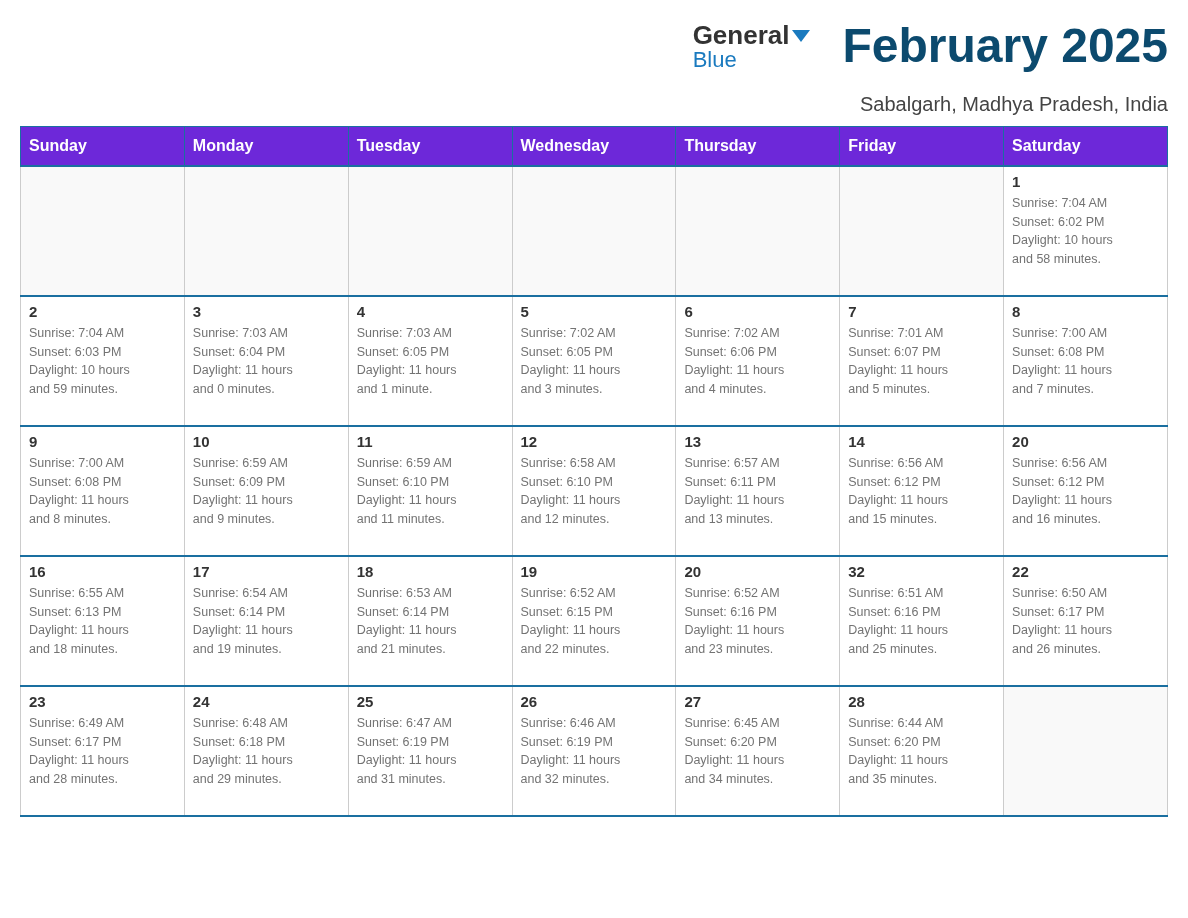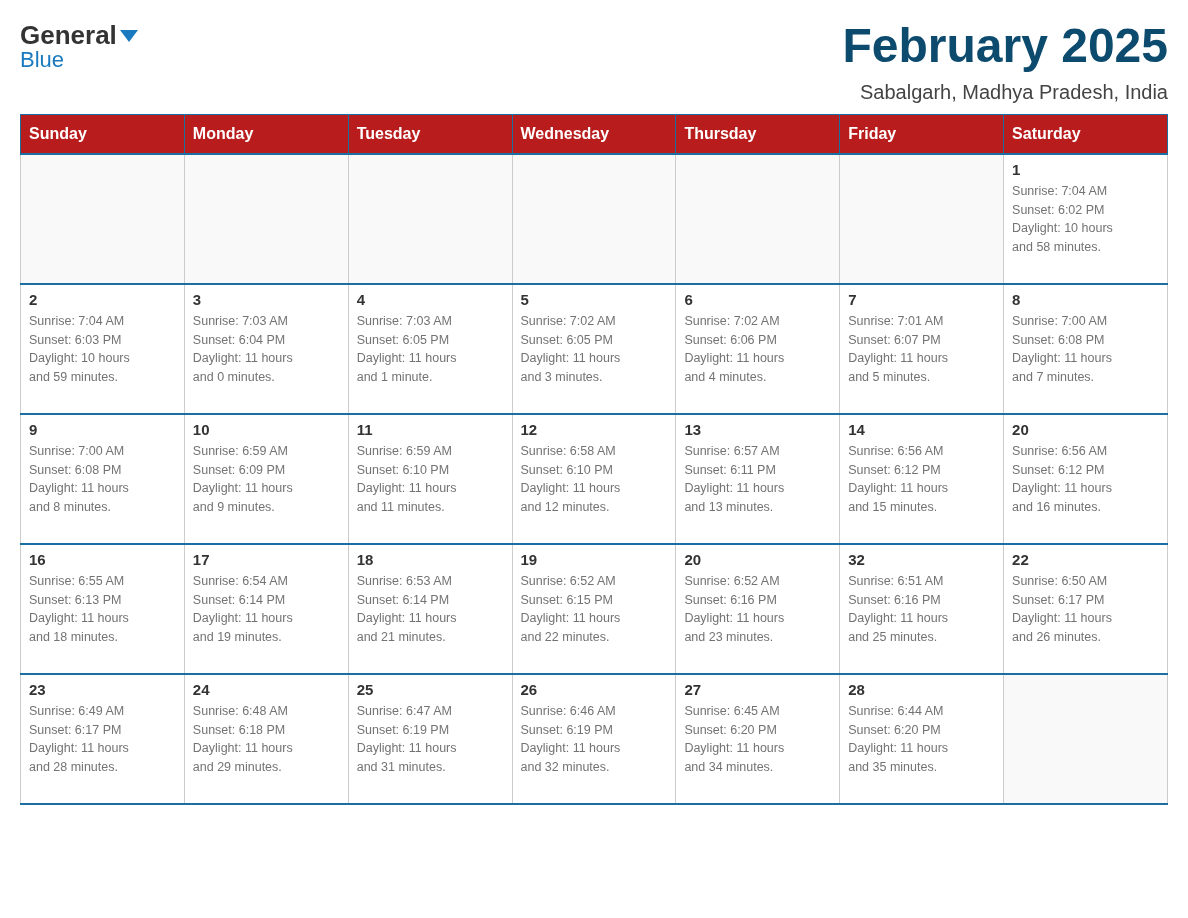--- a/index.html
+++ b/index.html
@@ -5,45 +5,46 @@
     * { box-sizing: border-box; margin: 0; padding: 0; }
     body {
       font-family: Arial, sans-serif;
       background: #fff;
       padding: 20px;
       width: 1188px;
       min-height: 918px;
     }
     .header {
       display: flex;
-      justify-content: space-between;
+      justify-content: flex-end;
       align-items: flex-start;
       margin-bottom: 10px;
+      gap: 32px;
     }
     .title-area {
       text-align: right;
     }
     .month-title {
       font-size: 48px;
       font-weight: bold;
       color: #0c4a6e;
       line-height: 1.1;
     }
     .subtitle {
       font-size: 20px;
       color: #444;
-      margin-top: 8px;
+      margin-top: 20px;
     }
     .calendar {
       width: 100%;
       border-collapse: collapse;
       margin-top: 10px;
     }
     .calendar th {
-      background-color: #b91c1c;
+      background-color: #6d28d9;
       color: #fff;
       font-size: 16px;
       font-weight: bold;
       padding: 10px 8px;
       text-align: left;
       border: 1px solid #1a6fa0;
     }
     .calendar td {
       width: 14.28%;
       vertical-align: top;

